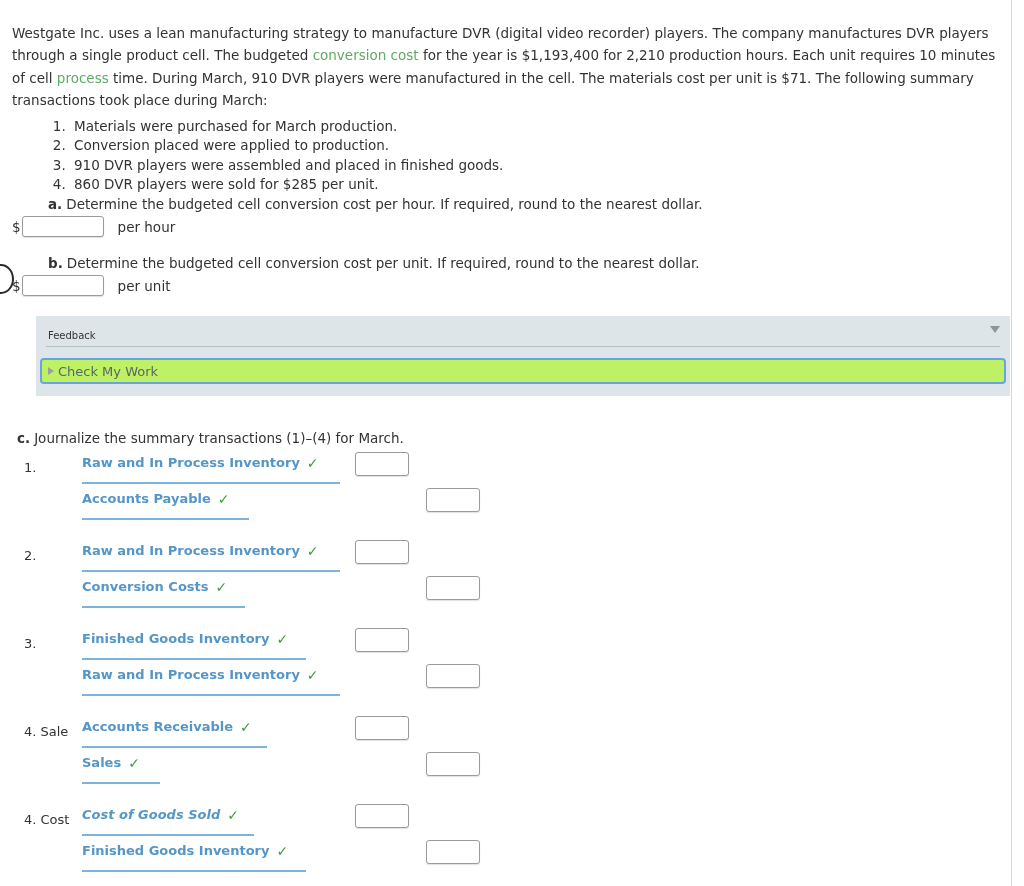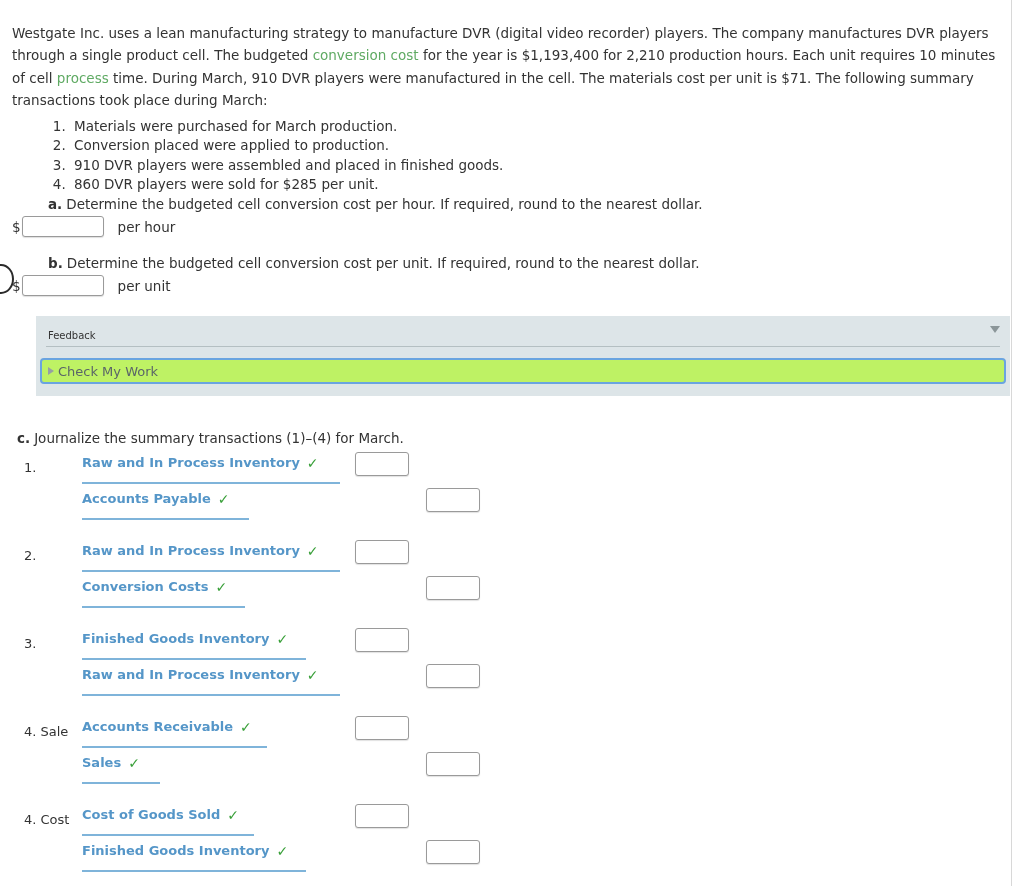--- a/index.html
+++ b/index.html
@@ -370,21 +370,21 @@
           <div class="j-account" style="width: 73px;">
             <span class="acct-text">Sales</span>
             <span class="check">✓</span>
           </div>
           <input type="text" class="amt-box amt-credit" style="">
         </div>
       </div>
       <div class="j-entry">
         <div class="j-line">
           <div class="j-num">4. Cost</div>
-          <div class="j-account" style="width: 172px;">
+          <div class="j-account" style="width: 172px; font-style: italic;">
             <span class="acct-text">Cost of Goods Sold</span>
             <span class="check">✓</span>
           </div>
           <input type="text" class="amt-box amt-debit" style="">
         </div>
         <div class="j-line">
           <div class="j-account" style="width: 224px;">
             <span class="acct-text">Finished Goods Inventory</span>
             <span class="check">✓</span>
           </div>

